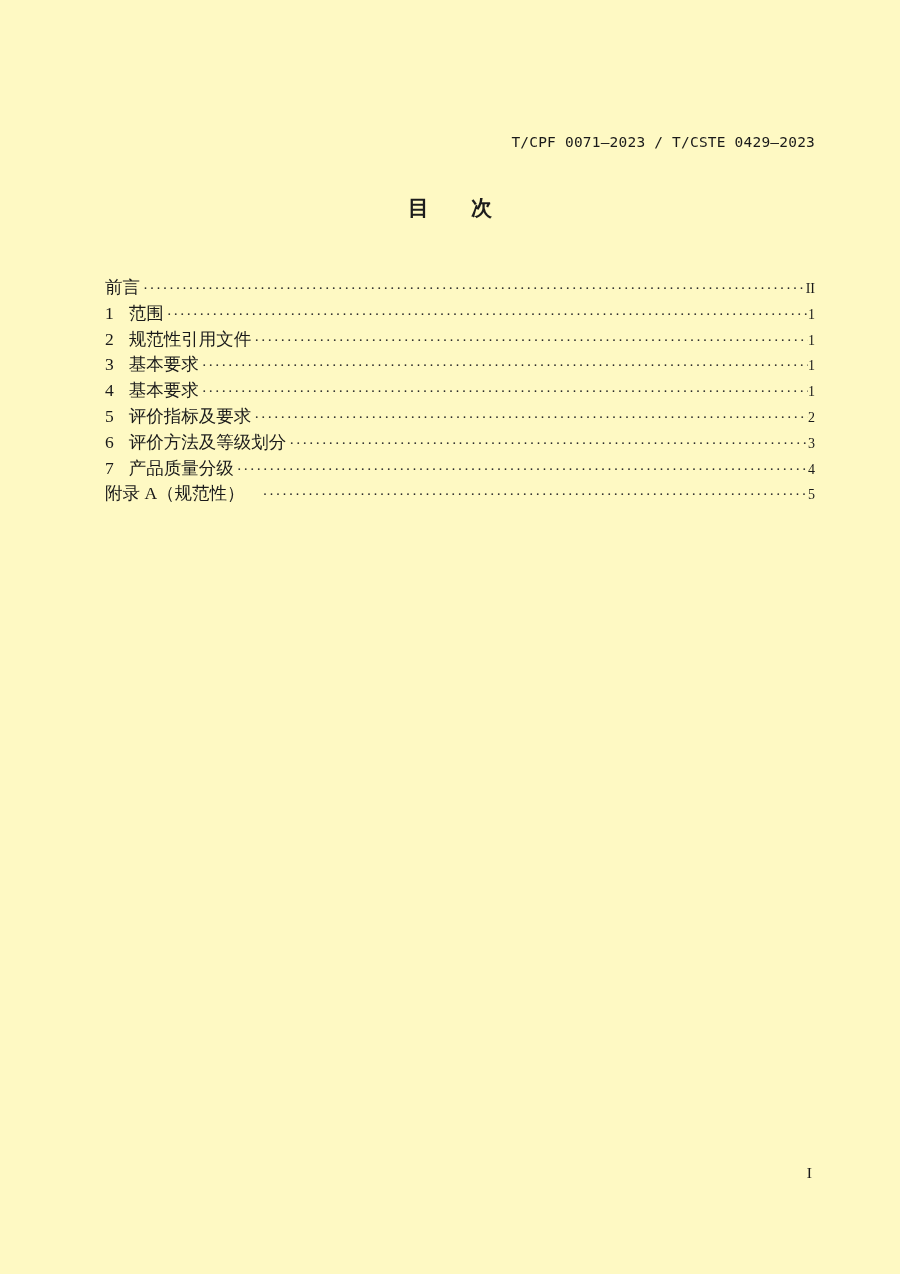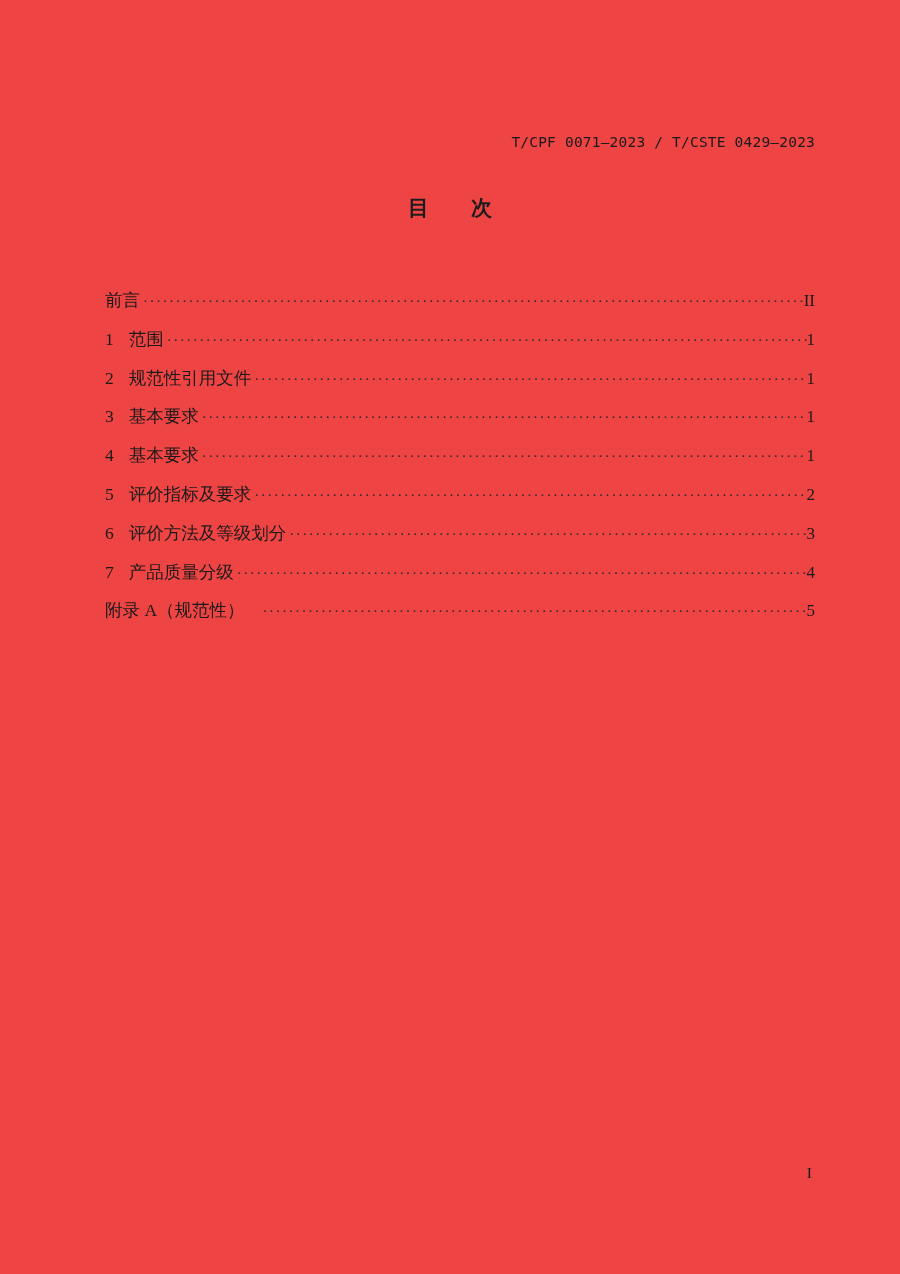--- a/index.html
+++ b/index.html
@@ -1,21 +1,21 @@
 <!DOCTYPE html>
 <html><head>
 <meta charset="utf-8">
 <style>
   * { margin: 0; padding: 0; box-sizing: border-box; }
   html, body { background: #ffffff; }
   .page {
     position: relative;
     width: 900px;
     height: 1274px;
-    background: #ef4444;
+    background: #fef9c3;
     overflow: hidden;
     font-family: "Liberation Serif", serif;
     color: #1a1a1a;
   }
   .header {
     position: absolute;
     top: 118px;
     right: 85px;
     font-family: "DejaVu Sans Mono", monospace;
     font-size: 14.5px;
@@ -42,38 +42,37 @@
     left: 105px;
     right: 85px;
   }
   .toc-row {
     display: flex;
     align-items: baseline;
     height: 25.8px;
     line-height: 25.8px;
     font-size: 17.5px;
     white-space: nowrap;
-    margin-top: 13px;
   }
   .toc-prefix {
     margin-right: 15px;
     white-space: pre;
   }
   .toc-label { white-space: pre; }
   .leader {
     flex: 1;
     overflow: hidden;
     white-space: nowrap;
     font-size: 15px;
     letter-spacing: 1.5px;
     padding: 0 3px;
     color: #2a2a2a;
   }
   .toc-page {
-    font-size: 17px;
+    font-size: 14px;
     text-align: left;
   }
   .footer {
     position: absolute;
     top: 1164px;
     right: 88px;
     font-size: 15.5px;
     color: #1a1a1a;
   }
 </style>

